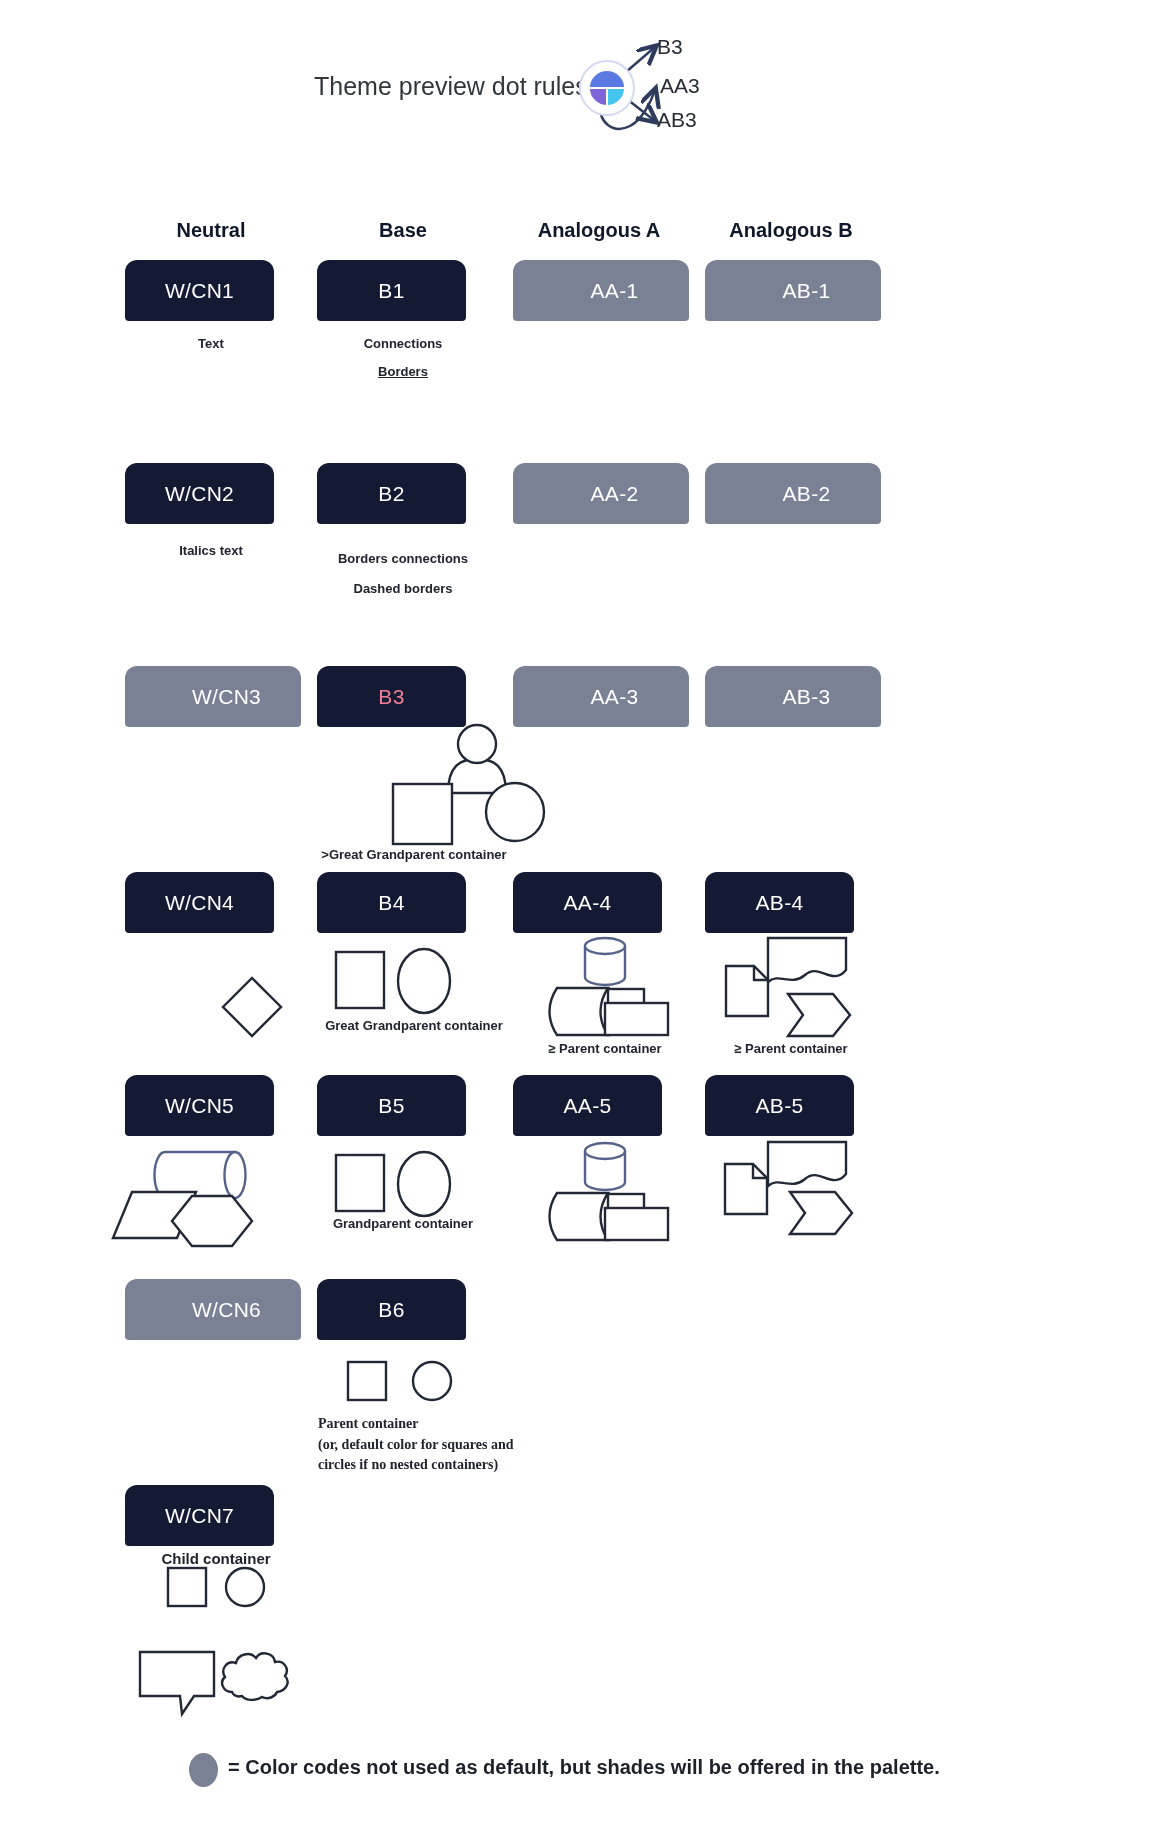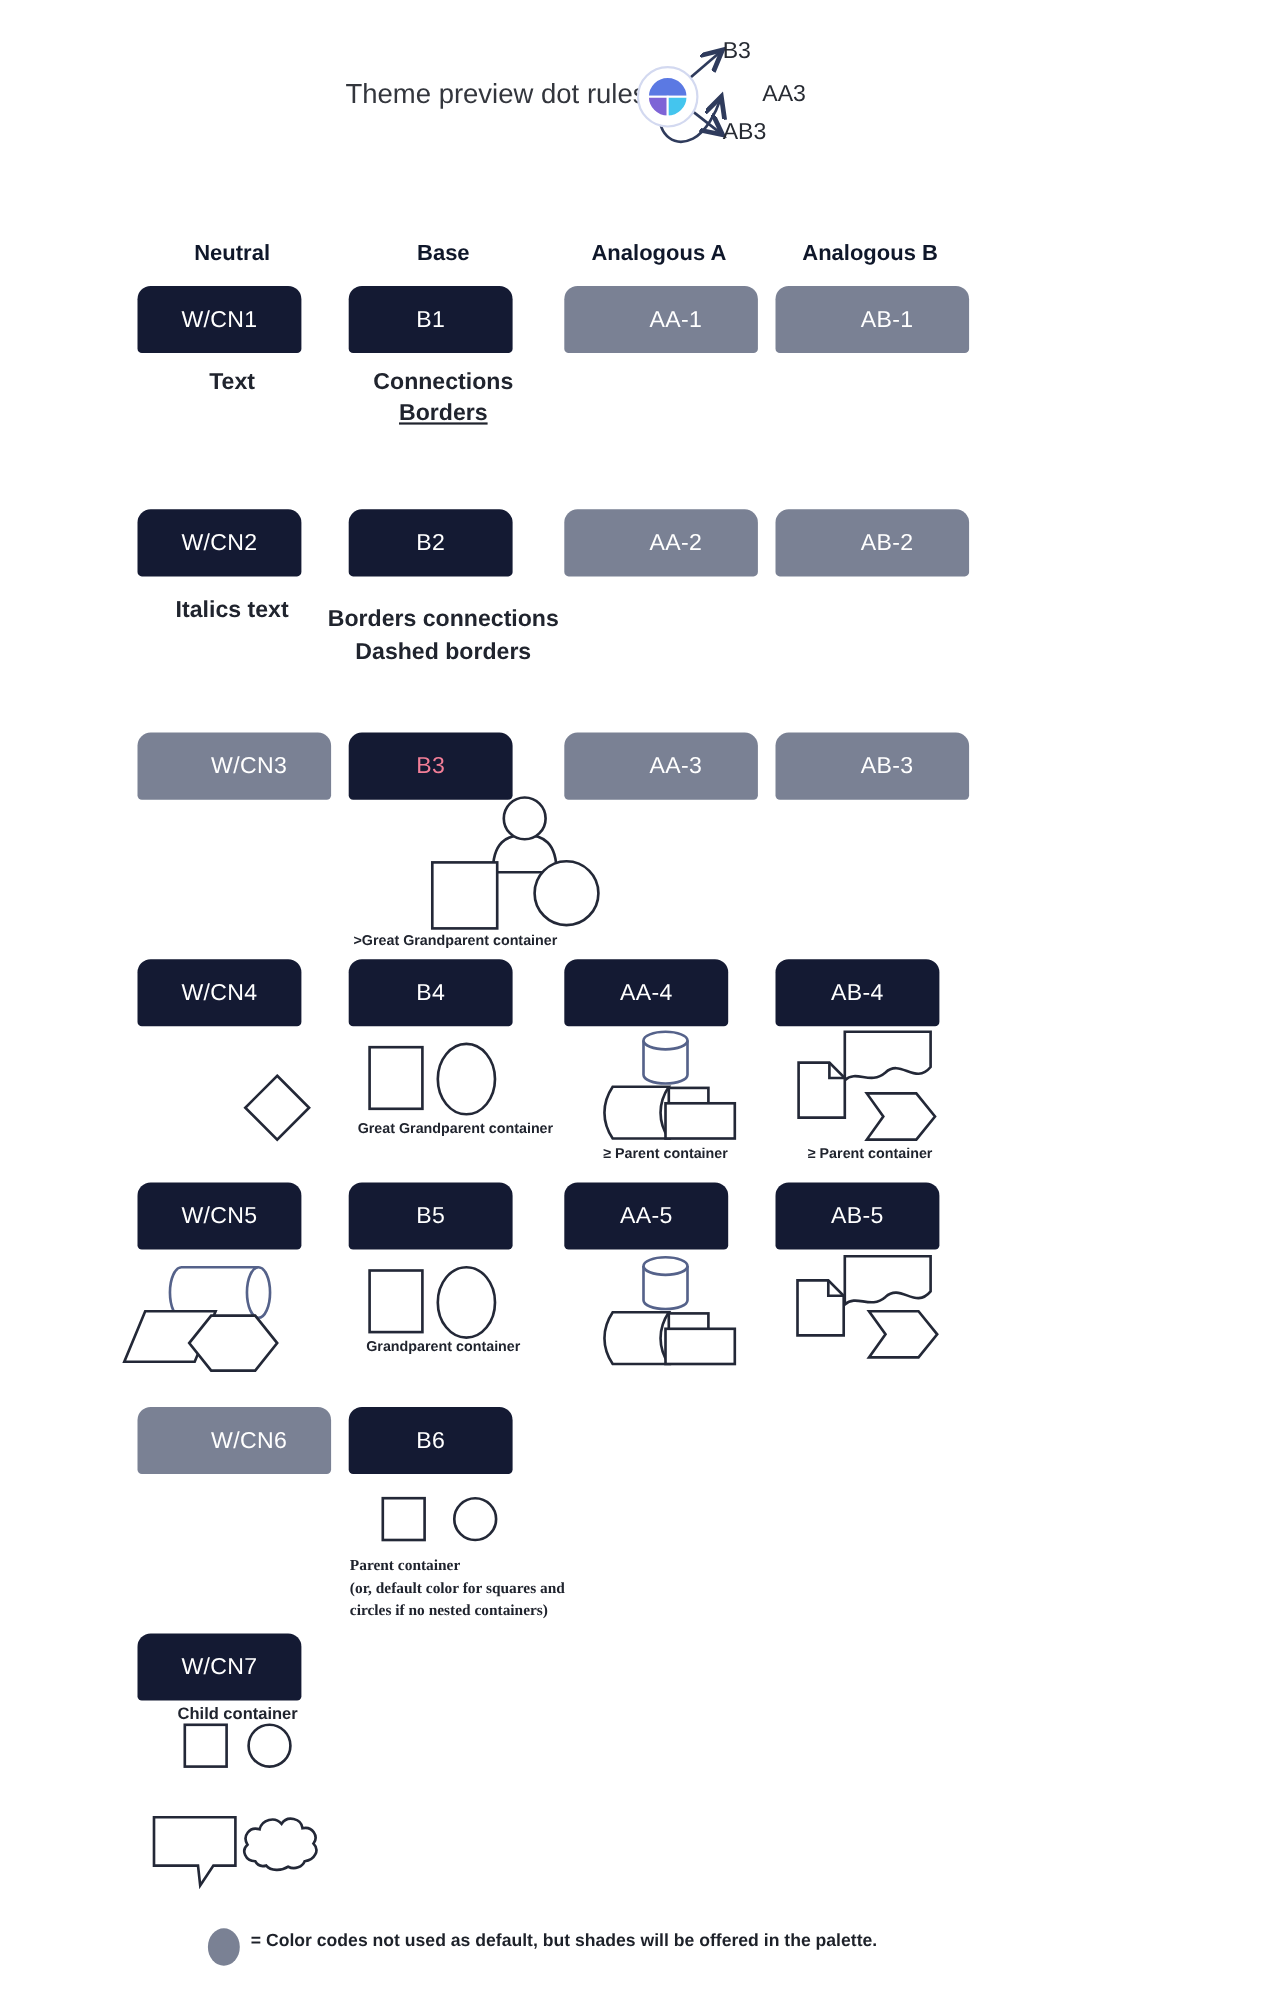--- a/index.html
+++ b/index.html
@@ -8,26 +8,26 @@
   .title{position:absolute;font-size:25px;color:#33363d;font-weight:400;white-space:nowrap;}
   .dot-label{position:absolute;font-size:21px;color:#272b33;font-weight:400;}
   .col-header{position:absolute;width:172px;text-align:center;font-weight:700;font-size:20px;color:#0f172a;}
   .swatch{position:absolute;width:149px;height:61px;border-radius:12px 12px 4px 4px;
           display:flex;align-items:center;justify-content:center;
           color:#fff;font-weight:400;font-size:21px;letter-spacing:.3px;}
   .swatch.dark{background:var(--c-dark,#141a33);}
   .swatch.gray{background:var(--c-gray,#7a8194);padding-left:27px;}
   .swatch .pink{color:var(--c-pink,#f27e97);}
   .cap{position:absolute;font-weight:700;color:#20242e;}
-  .cap.big{font-size:21px;width:220px;text-align:center;}
+  .cap.big{font-size:13px;width:220px;text-align:center;}
   .cap.small{font-size:13px;width:240px;text-align:center;}
   .cap.tiny{font-size:14px;text-align:left;white-space:nowrap;font-family:Liberation Serif, serif;}
   .cap.child{font-size:15px;width:240px;text-align:center;}
   .legend-dot{position:absolute;width:29px;height:34px;border-radius:50%;background:var(--c-gray,#7a8194);}
-  .legend-text{position:absolute;font-size:16px;font-weight:700;color:#1d2129;white-space:nowrap;}
+  .legend-text{position:absolute;font-size:20px;font-weight:700;color:#1d2129;white-space:nowrap;}
   svg.shape{position:absolute;overflow:visible;}
   .s-dark{stroke:var(--c-outline,#232837);stroke-width:2.4;fill:#fff;}
   .s-dark-n{stroke:var(--c-outline,#232837);stroke-width:2.4;fill:none;}
   .s-soft{stroke:var(--c-soft,#55628a);stroke-width:2.4;fill:#fff;}
   .w-blue{fill:var(--c-dot-blue,#5b79e3);stroke:#fff;stroke-width:1.8;}
   .w-purple{fill:var(--c-dot-purple,#7e64d6);stroke:#fff;stroke-width:1.8;}
   .w-cyan{fill:var(--c-dot-cyan,#44c5ee);stroke:#fff;stroke-width:1.8;}
   .ring{fill:#fff;stroke:#d3d9f0;stroke-width:2;}
   .arrow{stroke:var(--c-arrow,#2f3b5c);stroke-width:2.4;fill:none;}
 </style>
@@ -46,21 +46,21 @@
     </defs>
     <path class="arrow" d="M44,84 C42,106 58,116 74,108 C86,102 95,84 99,72" marker-end="url(#ah)"></path>
     <path class="arrow" d="M67,78 L99,103" marker-end="url(#ah)"></path>
     <path class="arrow" d="M63,60 L99,29" marker-end="url(#ah)"></path>
     <circle class="ring" cx="51" cy="70" r="27"></circle>
     <path class="w-blue" d="M33,70 A18,18 0 0 1 69,70 Z"></path>
     <path class="w-purple" d="M51,70 L33,70 A18,18 0 0 0 51,88 Z"></path>
     <path class="w-cyan" d="M51,70 L51,88 A18,18 0 0 0 69,70 Z"></path>
   </svg>
   <span class="dot-label" style="left:657px;top:35px;">B3</span>
-  <span class="dot-label" style="left:660px;top:74px;margin-left:33px;">AA3</span>
+  <span class="dot-label" style="left:660px;top:74px;">AA3</span>
   <span class="dot-label" style="left:657px;top:108px;">AB3</span>
 
   <div class="col-header" style="left:125px;top:219px;">Neutral</div>
   <div class="col-header" style="left:317px;top:219px;">Base</div>
   <div class="col-header" style="left:513px;top:219px;">Analogous A</div>
   <div class="col-header" style="left:705px;top:219px;">Analogous B</div>
 
   <div class="swatch dark" style="left:125px;top:260px;">W/CN1</div>
   <div class="swatch dark" style="left:317px;top:260px;">B1</div>
   <div class="swatch gray" style="left:513px;top:260px;">AA-1</div>

